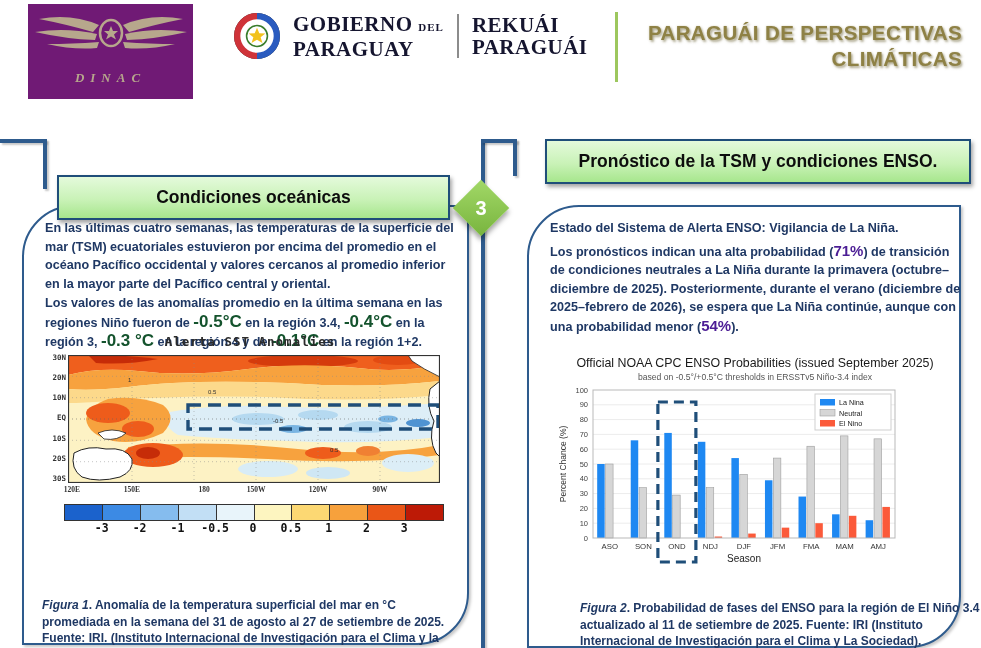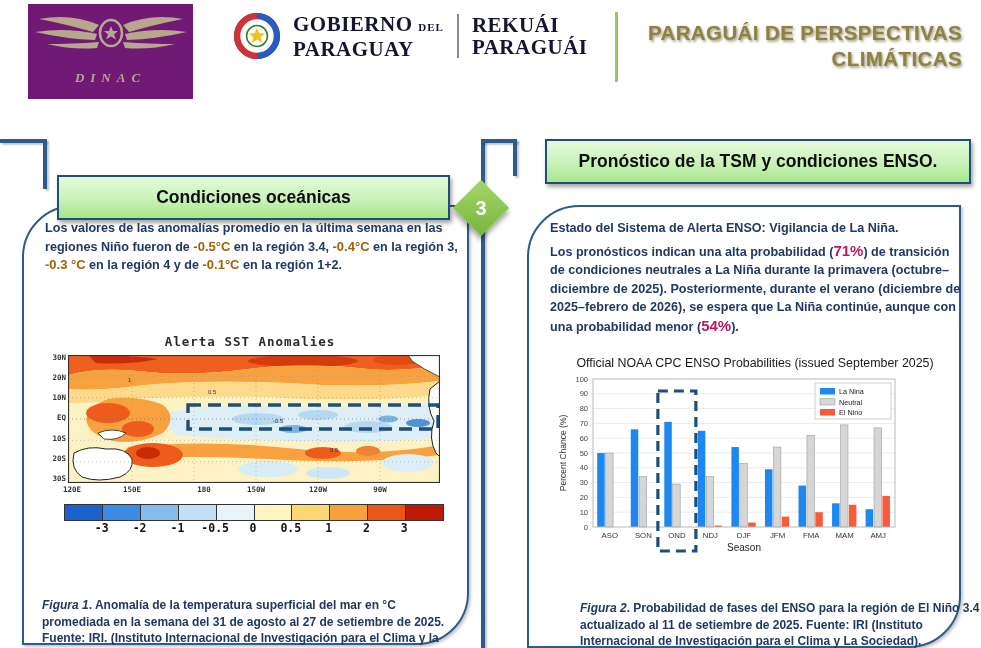--- a/index.html
+++ b/index.html
@@ -42,22 +42,22 @@
 
   .panel { position:absolute; border:2.5px solid #2e5b8d; border-radius:52px 0 52px 0;
            background:#fff; box-shadow:2px 2px 3px rgba(0,0,0,.22); z-index:3; }
   #left-panel  { left:22px;  top:205px; width:443px; height:436px; }
   #right-panel { left:527px; top:205px; width:430px; height:439px; }
 
   .panel-text { position:absolute; color:#1f3864; font-weight:bold; font-size:12.6px;
                 line-height:18.5px; z-index:5; }
   #left-text  { left:45px;  top:219px; width:415px; }
   #right-text { left:550px; top:219px; width:416px; }
-  .inline-val { font-size:13px; color:#a16207; }
-  .pct { font-size:15px; color:#be185d; }
+  .inline-val { font-size:17px; color:#14532d; }
+  .pct { font-size:15px; color:#4c1d95; }
   .alert-line { }
   .para { margin:0 0 1px 0; }
 
   .fig-caption { position:absolute; font-size:12px; color:#1f3864; line-height:16.5px;
                  font-weight:bold; z-index:5; }
   .fig-caption .figlabel { font-style:italic; }
   #fig1-caption { left:42px;  top:597px; width:420px; }
   #fig2-caption { left:580px; top:600px; width:404px; }
 
   
@@ -66,21 +66,21 @@
                font-size:12.5px; color:#2b2b2b; line-height:15px; letter-spacing:1px; }
   .map-wrap { position:relative; margin-top:2px; height:200px; }
   .map-svg { position:absolute; left:28px; top:4px; }
   .lat-labels { position:absolute; left:0; top:2px; width:26px; height:130px; display:flex;
                 flex-direction:column; justify-content:space-between; align-items:flex-end;
                 font-family:"DejaVu Sans Mono",monospace; font-size:7.5px; font-weight:bold;
                 color:#333; }
   .lon-labels { position:absolute; left:28px; top:134px; width:372px; height:10px;
                 font-family:"DejaVu Sans Mono",monospace; font-size:7.5px; font-weight:bold;
                 color:#333; }
-  .lon-labels span { position:absolute; transform:translateX(-50%); }
+  .lon-labels span { position:absolute; transform:translateX(-50%);font-family:Liberation Serif, serif; }
   .lon-labels span:nth-child(1){left:4px;} .lon-labels span:nth-child(2){left:64px;}
   .lon-labels span:nth-child(3){left:136px;} .lon-labels span:nth-child(4){left:188px;}
   .lon-labels span:nth-child(5){left:250px;} .lon-labels span:nth-child(6){left:312px;}
   .colorbar { position:absolute; left:24px; top:153px; width:378px; height:15px; display:flex;
               border:1px solid #333; }
   .colorbar div { flex:1; border-left:1px solid #333; }
   .colorbar div:first-child { border-left:none; }
   .colorbar-labels { position:absolute; left:24px; top:170px; width:378px; height:14px;
                      font-family:"DejaVu Sans Mono",monospace; font-size:11.5px;
                      font-weight:bold; color:#111; }
@@ -149,20 +149,21 @@
   <div class="diamond">
     <span>3</span>
   </div>
 
   <div class="section-header" id="left-header">
     <span>Condiciones oceánicas</span>
   </div>
   <div class="panel" id="left-panel"></div>
 
   <div class="panel-text" id="left-text">
+    <p class="para">En las últimas cuatro semanas, las temperaturas de la superficie del mar (TSM) ecuatoriales estuvieron por encima del promedio en el océano Pacífico occidental y valores cercanos al promedio inferior en la mayor parte del Pacífico central y oriental.</p>
     <p class="para"><span>Los valores de las anomalías promedio en la última semana en las regiones Niño fueron de </span><span class="inline-val">-0.5°C</span><span> en la región 3.4, </span><span class="inline-val">-0.4°C</span><span> en la región 3, </span><span class="inline-val">-0.3 °C</span><span> en la región 4 y de </span><span class="inline-val">-0.1°C</span><span> en la región 1+2.</span></p>
   </div>
 
   <div id="map-figure">
     <div class="map-title">Alerta SST Anomalies</div>
     <div class="map-wrap">
       <div class="lat-labels">
         <span>30N</span>
           <span>20N</span>
           <span>10N</span>
@@ -261,20 +262,21 @@
   </div>
   <div class="panel" id="right-panel"></div>
 
   <div class="panel-text" id="right-text">
     <p class="para alert-line">Estado del Sistema de Alerta ENSO: Vigilancia de La Niña.</p>
     <p class="para" style="margin-top:4px;"><span>Los pronósticos indican una alta probabilidad (</span><span class="pct">71%</span><span>) de transición de condiciones neutrales a La Niña durante la primavera (octubre–diciembre de 2025). Posteriormente, durante el verano (diciembre de 2025–febrero de 2026), se espera que La Niña continúe, aunque con una probabilidad menor (</span><span class="pct">54%</span><span>).</span></p>
   </div>
 
   <div id="chart-figure">
     <div class="chart-title">Official NOAA CPC ENSO Probabilities (issued September 2025)</div>
+    <div class="chart-sub">based on -0.5°/+0.5°C thresholds in ERSSTv5 Niño-3.4 index</div>
     <div class="chart-svg" id="chart-svg"><svg width="420" height="205" viewBox="0 0 420 205" style="overflow:visible">
           <g transform="translate(48,6)">
             <line x1="0" y1="133.2" x2="302" y2="133.2" stroke="#ececec" stroke-width="1"></line>
             <line x1="0" y1="118.4" x2="302" y2="118.4" stroke="#ececec" stroke-width="1"></line>
             <line x1="0" y1="103.6" x2="302" y2="103.6" stroke="#ececec" stroke-width="1"></line>
             <line x1="0" y1="88.8" x2="302" y2="88.8" stroke="#ececec" stroke-width="1"></line>
             <line x1="0" y1="74" x2="302" y2="74" stroke="#ececec" stroke-width="1"></line>
             <line x1="0" y1="59.2" x2="302" y2="59.2" stroke="#ececec" stroke-width="1"></line>
             <line x1="0" y1="44.400000000000006" x2="302" y2="44.400000000000006" stroke="#ececec" stroke-width="1"></line>
             <line x1="0" y1="29.599999999999994" x2="302" y2="29.599999999999994" stroke="#ececec" stroke-width="1"></line>

